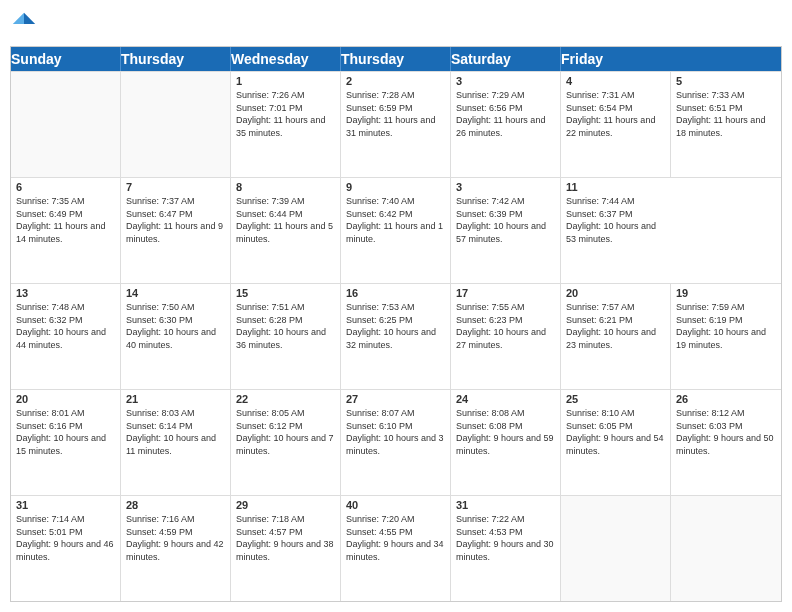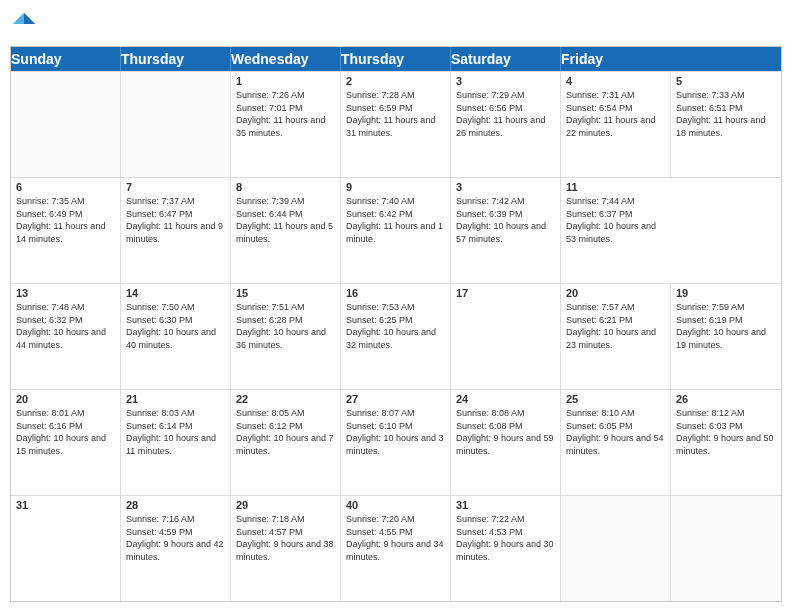--- a/index.html
+++ b/index.html
@@ -206,20 +206,21 @@
           <div class="cal-cell">
             <div class="day-num">15</div>
             <div class="cell-info">Sunrise: 7:51 AM<br>Sunset: 6:28 PM<br>Daylight: 10 hours and 36 minutes.</div>
           </div>
           <div class="cal-cell">
             <div class="day-num">16</div>
             <div class="cell-info">Sunrise: 7:53 AM<br>Sunset: 6:25 PM<br>Daylight: 10 hours and 32 minutes.</div>
           </div>
           <div class="cal-cell">
             <div class="day-num">17</div>
+            <div class="cell-info">Sunrise: 7:55 AM<br>Sunset: 6:23 PM<br>Daylight: 10 hours and 27 minutes.</div>
           </div>
           <div class="cal-cell">
             <div class="day-num">20</div>
             <div class="cell-info">Sunrise: 7:57 AM<br>Sunset: 6:21 PM<br>Daylight: 10 hours and 23 minutes.</div>
           </div>
           <div class="cal-cell">
             <div class="day-num">19</div>
             <div class="cell-info">Sunrise: 7:59 AM<br>Sunset: 6:19 PM<br>Daylight: 10 hours and 19 minutes.</div>
           </div>
         </div>
@@ -249,20 +250,21 @@
             <div class="cell-info">Sunrise: 8:10 AM<br>Sunset: 6:05 PM<br>Daylight: 9 hours and 54 minutes.</div>
           </div>
           <div class="cal-cell">
             <div class="day-num">26</div>
             <div class="cell-info">Sunrise: 8:12 AM<br>Sunset: 6:03 PM<br>Daylight: 9 hours and 50 minutes.</div>
           </div>
         </div>
         <div class="cal-row">
           <div class="cal-cell">
             <div class="day-num">31</div>
+            <div class="cell-info">Sunrise: 7:14 AM<br>Sunset: 5:01 PM<br>Daylight: 9 hours and 46 minutes.</div>
           </div>
           <div class="cal-cell">
             <div class="day-num">28</div>
             <div class="cell-info">Sunrise: 7:16 AM<br>Sunset: 4:59 PM<br>Daylight: 9 hours and 42 minutes.</div>
           </div>
           <div class="cal-cell">
             <div class="day-num">29</div>
             <div class="cell-info">Sunrise: 7:18 AM<br>Sunset: 4:57 PM<br>Daylight: 9 hours and 38 minutes.</div>
           </div>
           <div class="cal-cell">

